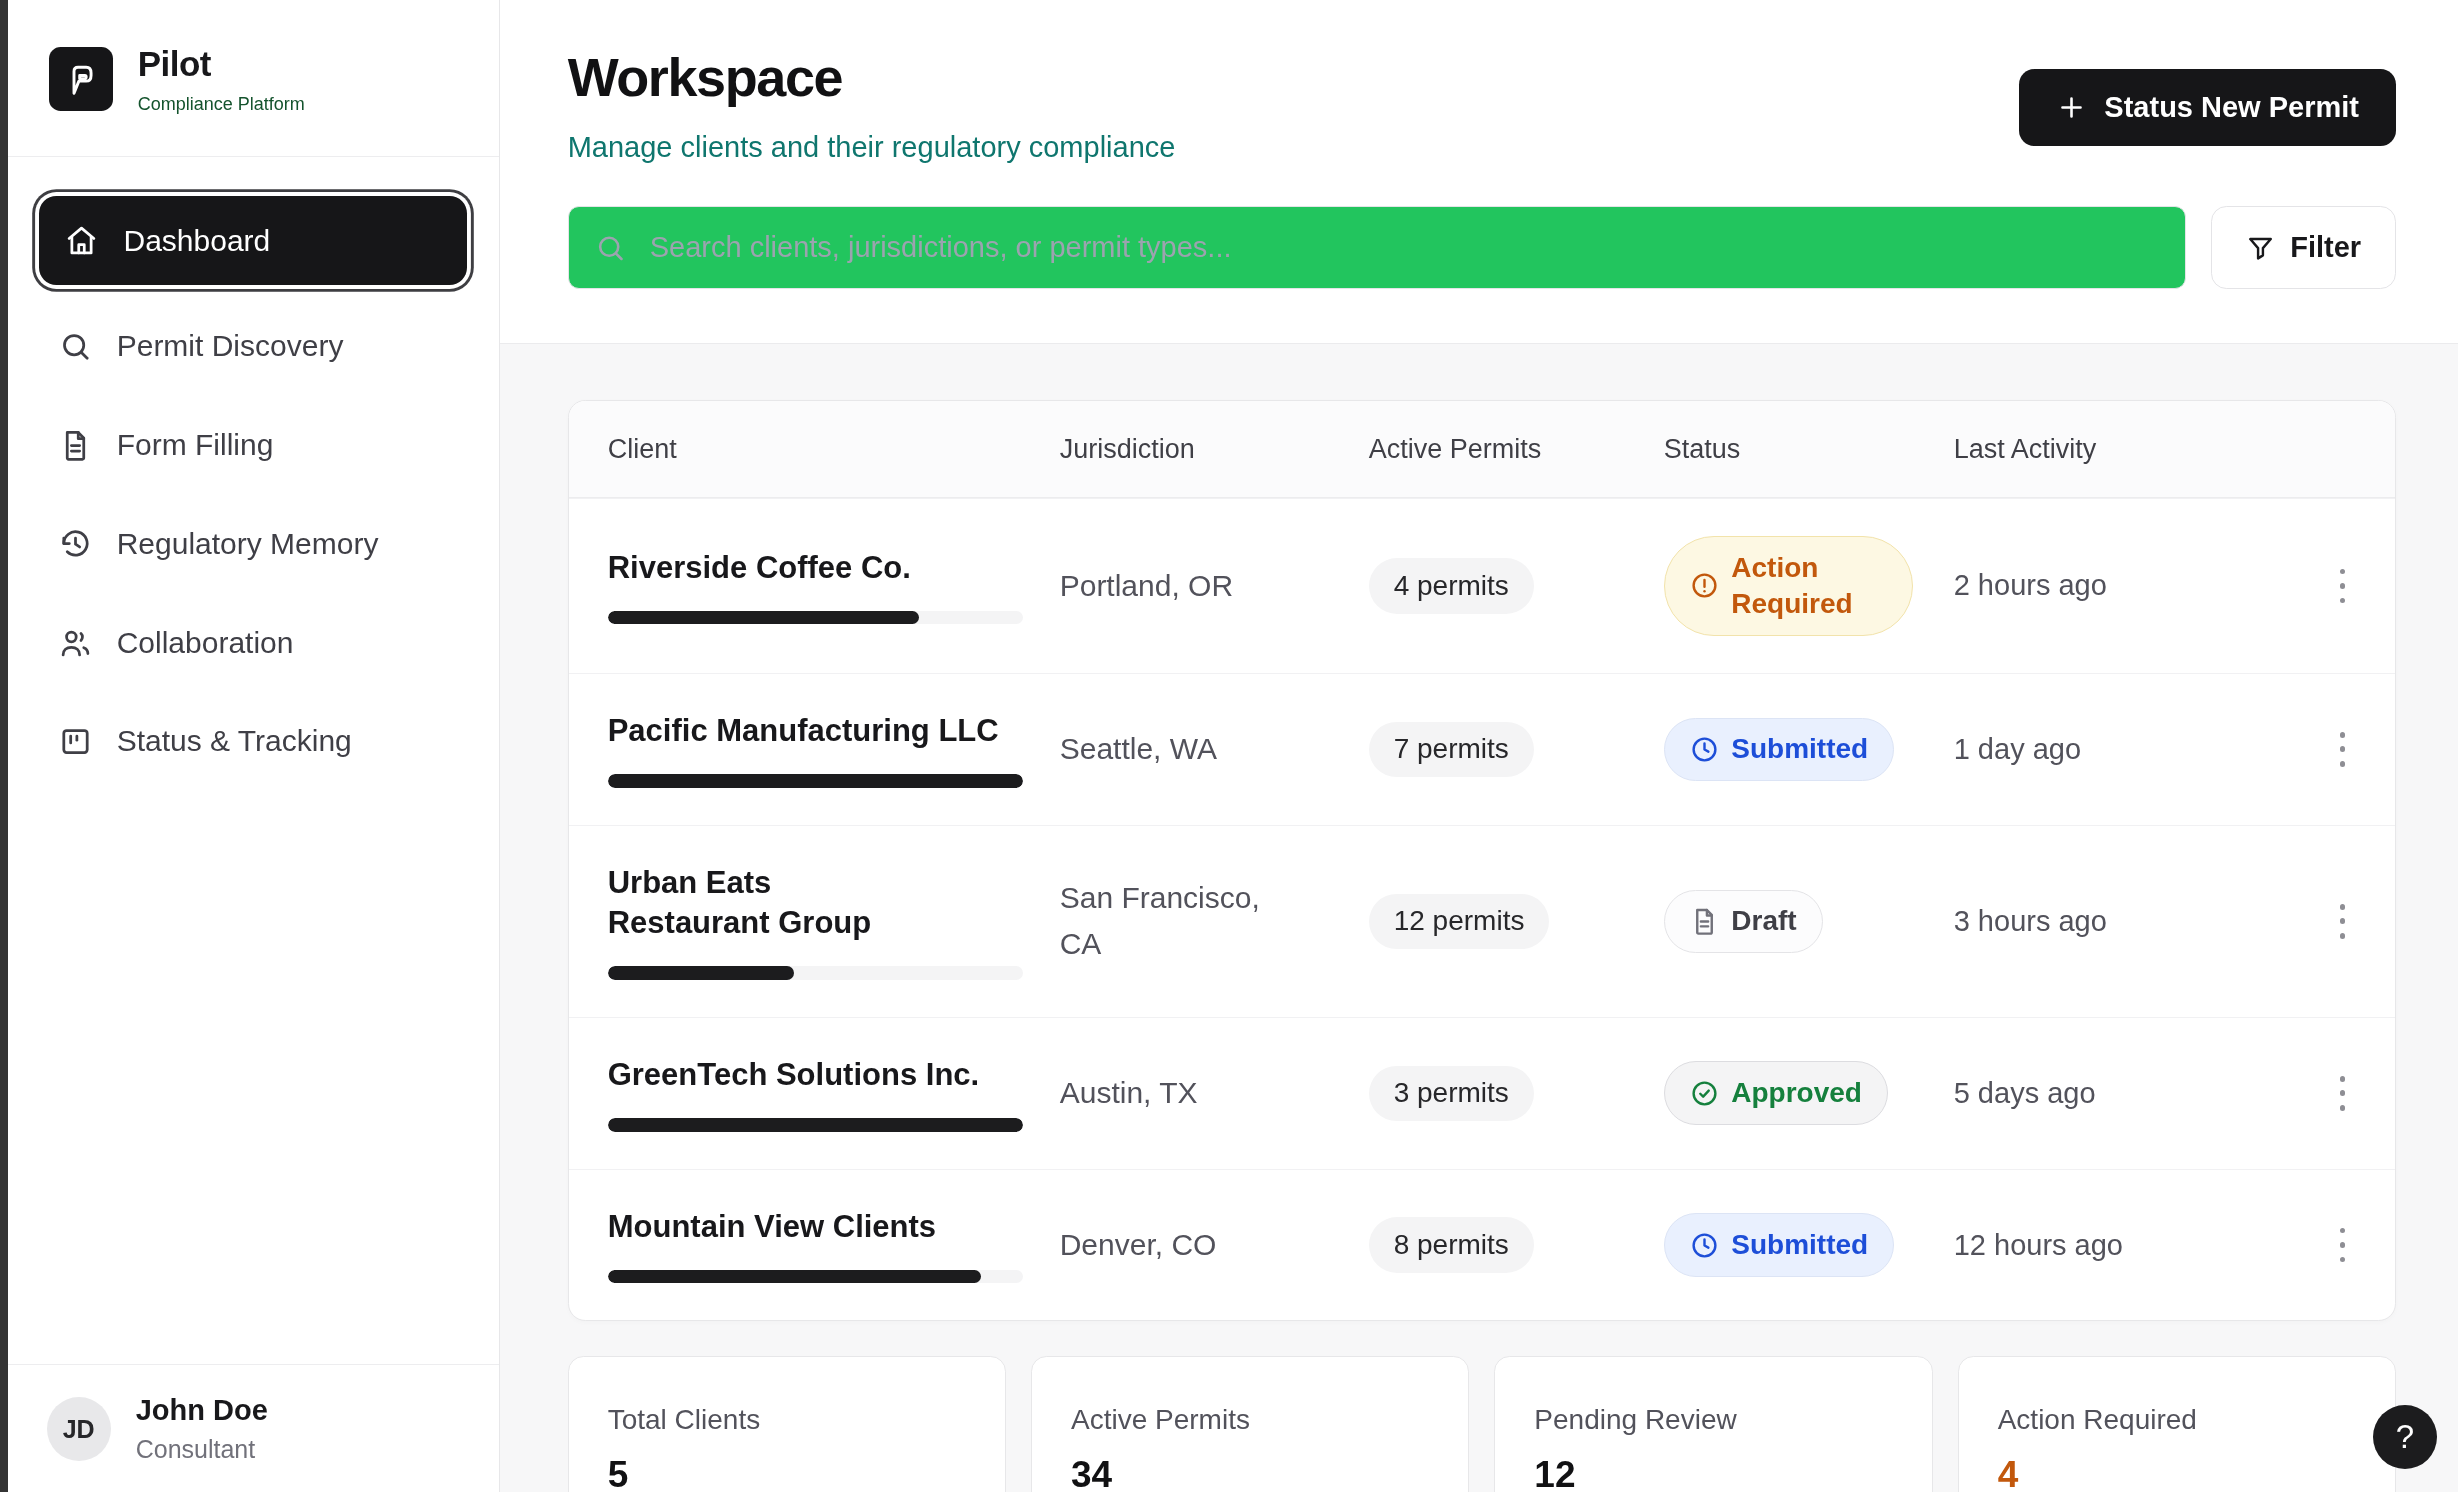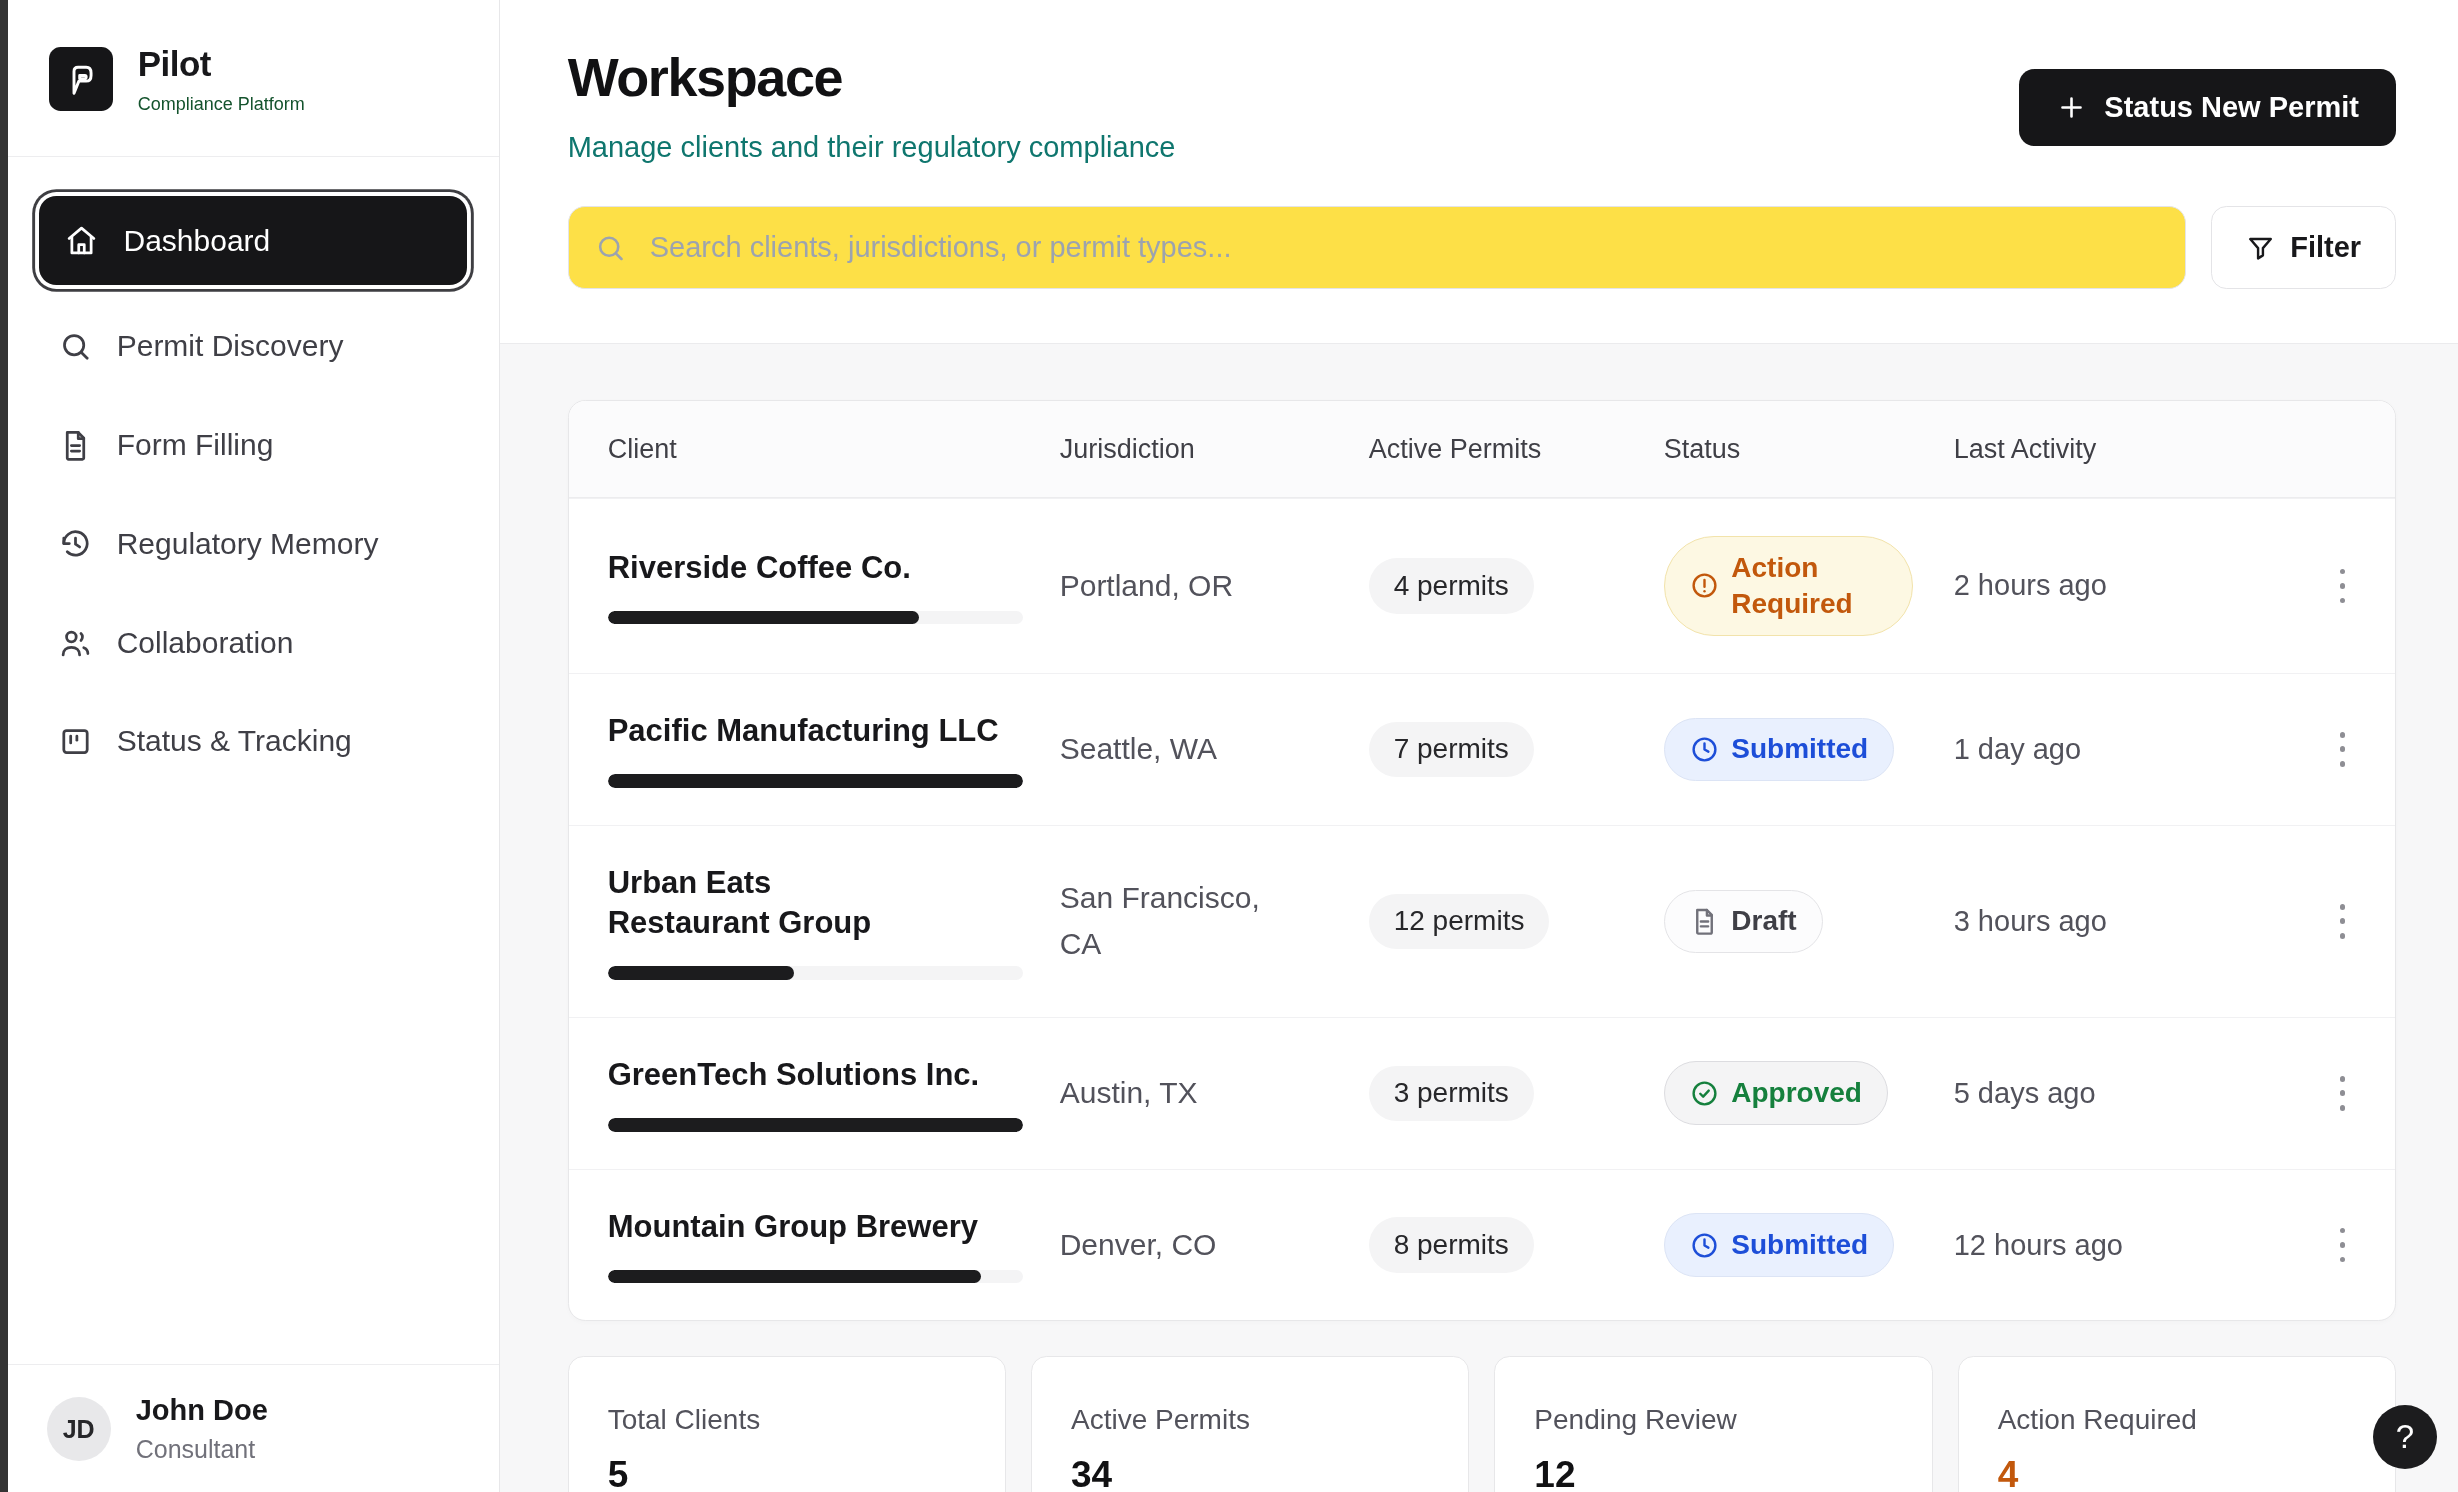--- a/index.html
+++ b/index.html
@@ -56,22 +56,22 @@
     font-size:29px; font-weight:600; font-family:inherit; cursor:pointer; margin-top:5.8px;
   }
   .primary-btn svg { width:31px; height:31px; }
   .search-row { display:flex; gap:25px; margin-top:42px; }
   .search-box { position:relative; flex:1; }
   .search-box svg {
     position:absolute; left:27px; top:50%; transform:translateY(-50%);
     width:31px; height:31px; color:#9ca3af;
   }
   .search-input {
-    width:100%; height:83px; border:1.9px solid #e4e4e7; border-radius:17px;
-    padding:0 29px 0 81px; font-size:29px; font-family:inherit; color:#18181b; background:#fde047; outline:none;
+    width:100%; height:83px; border:1.9px solid #e4e4e7; border-radius:11px;
+    padding:0 29px 0 81px; font-size:29px; font-family:inherit; color:#18181b; background:#22c55e; outline:none;
   }
   .search-input::placeholder { color:#9ca3af; }
   .filter-btn {
     display:inline-flex; align-items:center; justify-content:center; gap:15.4px;
     width:185px; height:83px; background:#ffffff; border:1.9px solid #e4e4e7; border-radius:15.4px;
     font-size:29px; font-weight:600; color:#18181b; font-family:inherit; cursor:pointer; flex:0 0 185px;
   }
   .filter-btn svg { width:29px; height:29px; }
 
   .content { flex:1; padding:56px 62px 0 68px; background:#f7f7f8; overflow:hidden; }
@@ -343,21 +343,21 @@
         <div class="last-activity">5 days ago</div>
         <div class="kebab">
             <i></i>
             <i></i>
             <i></i>
           </div>
       </div>
 
       <div class="trow tbody-row">
         <div>
-          <div class="client-name">Mountain Group Brewery</div>
+          <div class="client-name">Mountain View Clients</div>
           <div class="progress-track">
               <div class="progress-fill" style="width: 90%;"></div>
             </div>
         </div>
         <div class="jurisdiction">Denver, CO</div>
         <div><span class="permits-pill">8 permits</span></div>
         <div><span class="badge badge-submitted">
           <svg viewBox="0 0 24 24" fill="none" stroke="currentColor" stroke-width="2" stroke-linecap="round" stroke-linejoin="round">
                 <circle cx="12" cy="12" r="9"></circle>
                 <path d="M12 7v5l3.2 1.8"></path>

